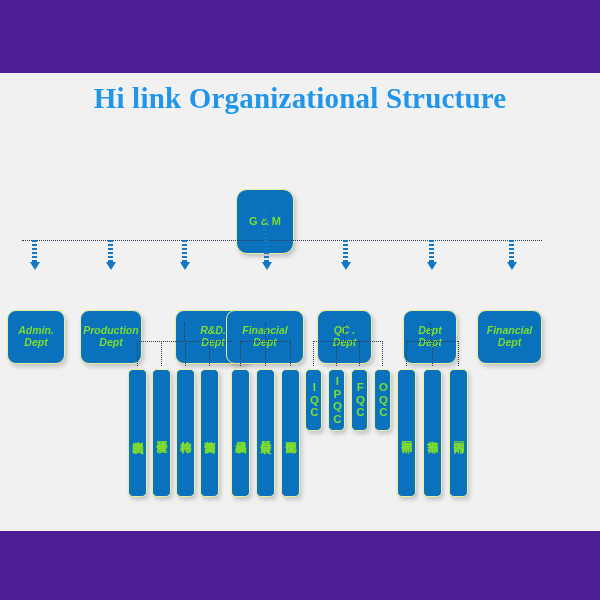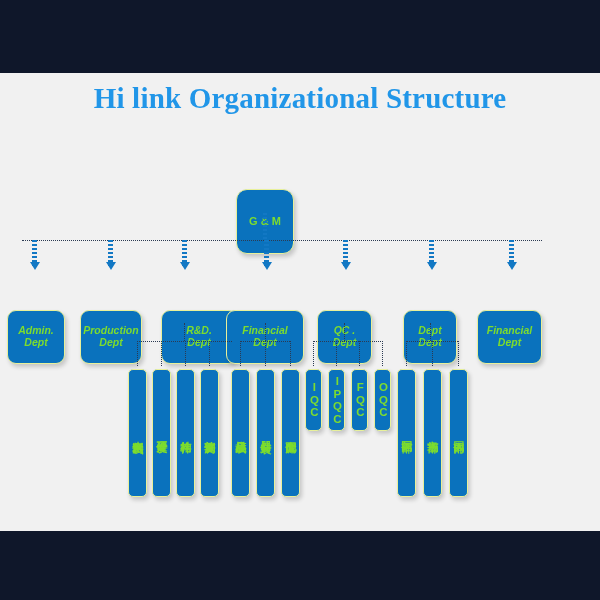--- a/index.html
+++ b/index.html
@@ -4,21 +4,21 @@
 <style>
   html, body {
     margin: 0;
     padding: 0;
     background: #ffffff;
   }
   #page {
     position: relative;
     width: 600px;
     height: 600px;
-    background: #0f172a;
+    background: #4c1d95;
     overflow: hidden;
     font-family: "Liberation Sans", sans-serif;
   }
   
   #plate {
     position: absolute;
     left: 0;
     top: 73px;
     width: 600px;
     height: 458px;
@@ -173,21 +173,21 @@
   <div class="node dept" style="left:7px; top:269px; width:58px; height:54px; flex-direction:column;">
     <span>Admin.</span>
     <span>Dept</span>
   </div>
 
   <div class="node dept" style="left:80px; top:269px; width:62px; height:54px; flex-direction:column;">
     <span>Production</span>
     <span>Dept</span>
   </div>
 
-  <div class="node dept" style="left:161px; top:269px; width:76px; height:54px; flex-direction:column;">
+  <div class="node dept" style="left:175px; top:269px; width:76px; height:54px; flex-direction:column;">
     <span>R&amp;D.</span>
     <span>Dept</span>
   </div>
 
   <div class="node dept" style="left:226px; top:269px; width:78px; height:54px; flex-direction:column;">
     <span>Financial</span>
     <span>Dept</span>
   </div>
 
   <div class="node dept" style="left:317px; top:269px; width:55px; height:54px; flex-direction:column;">

